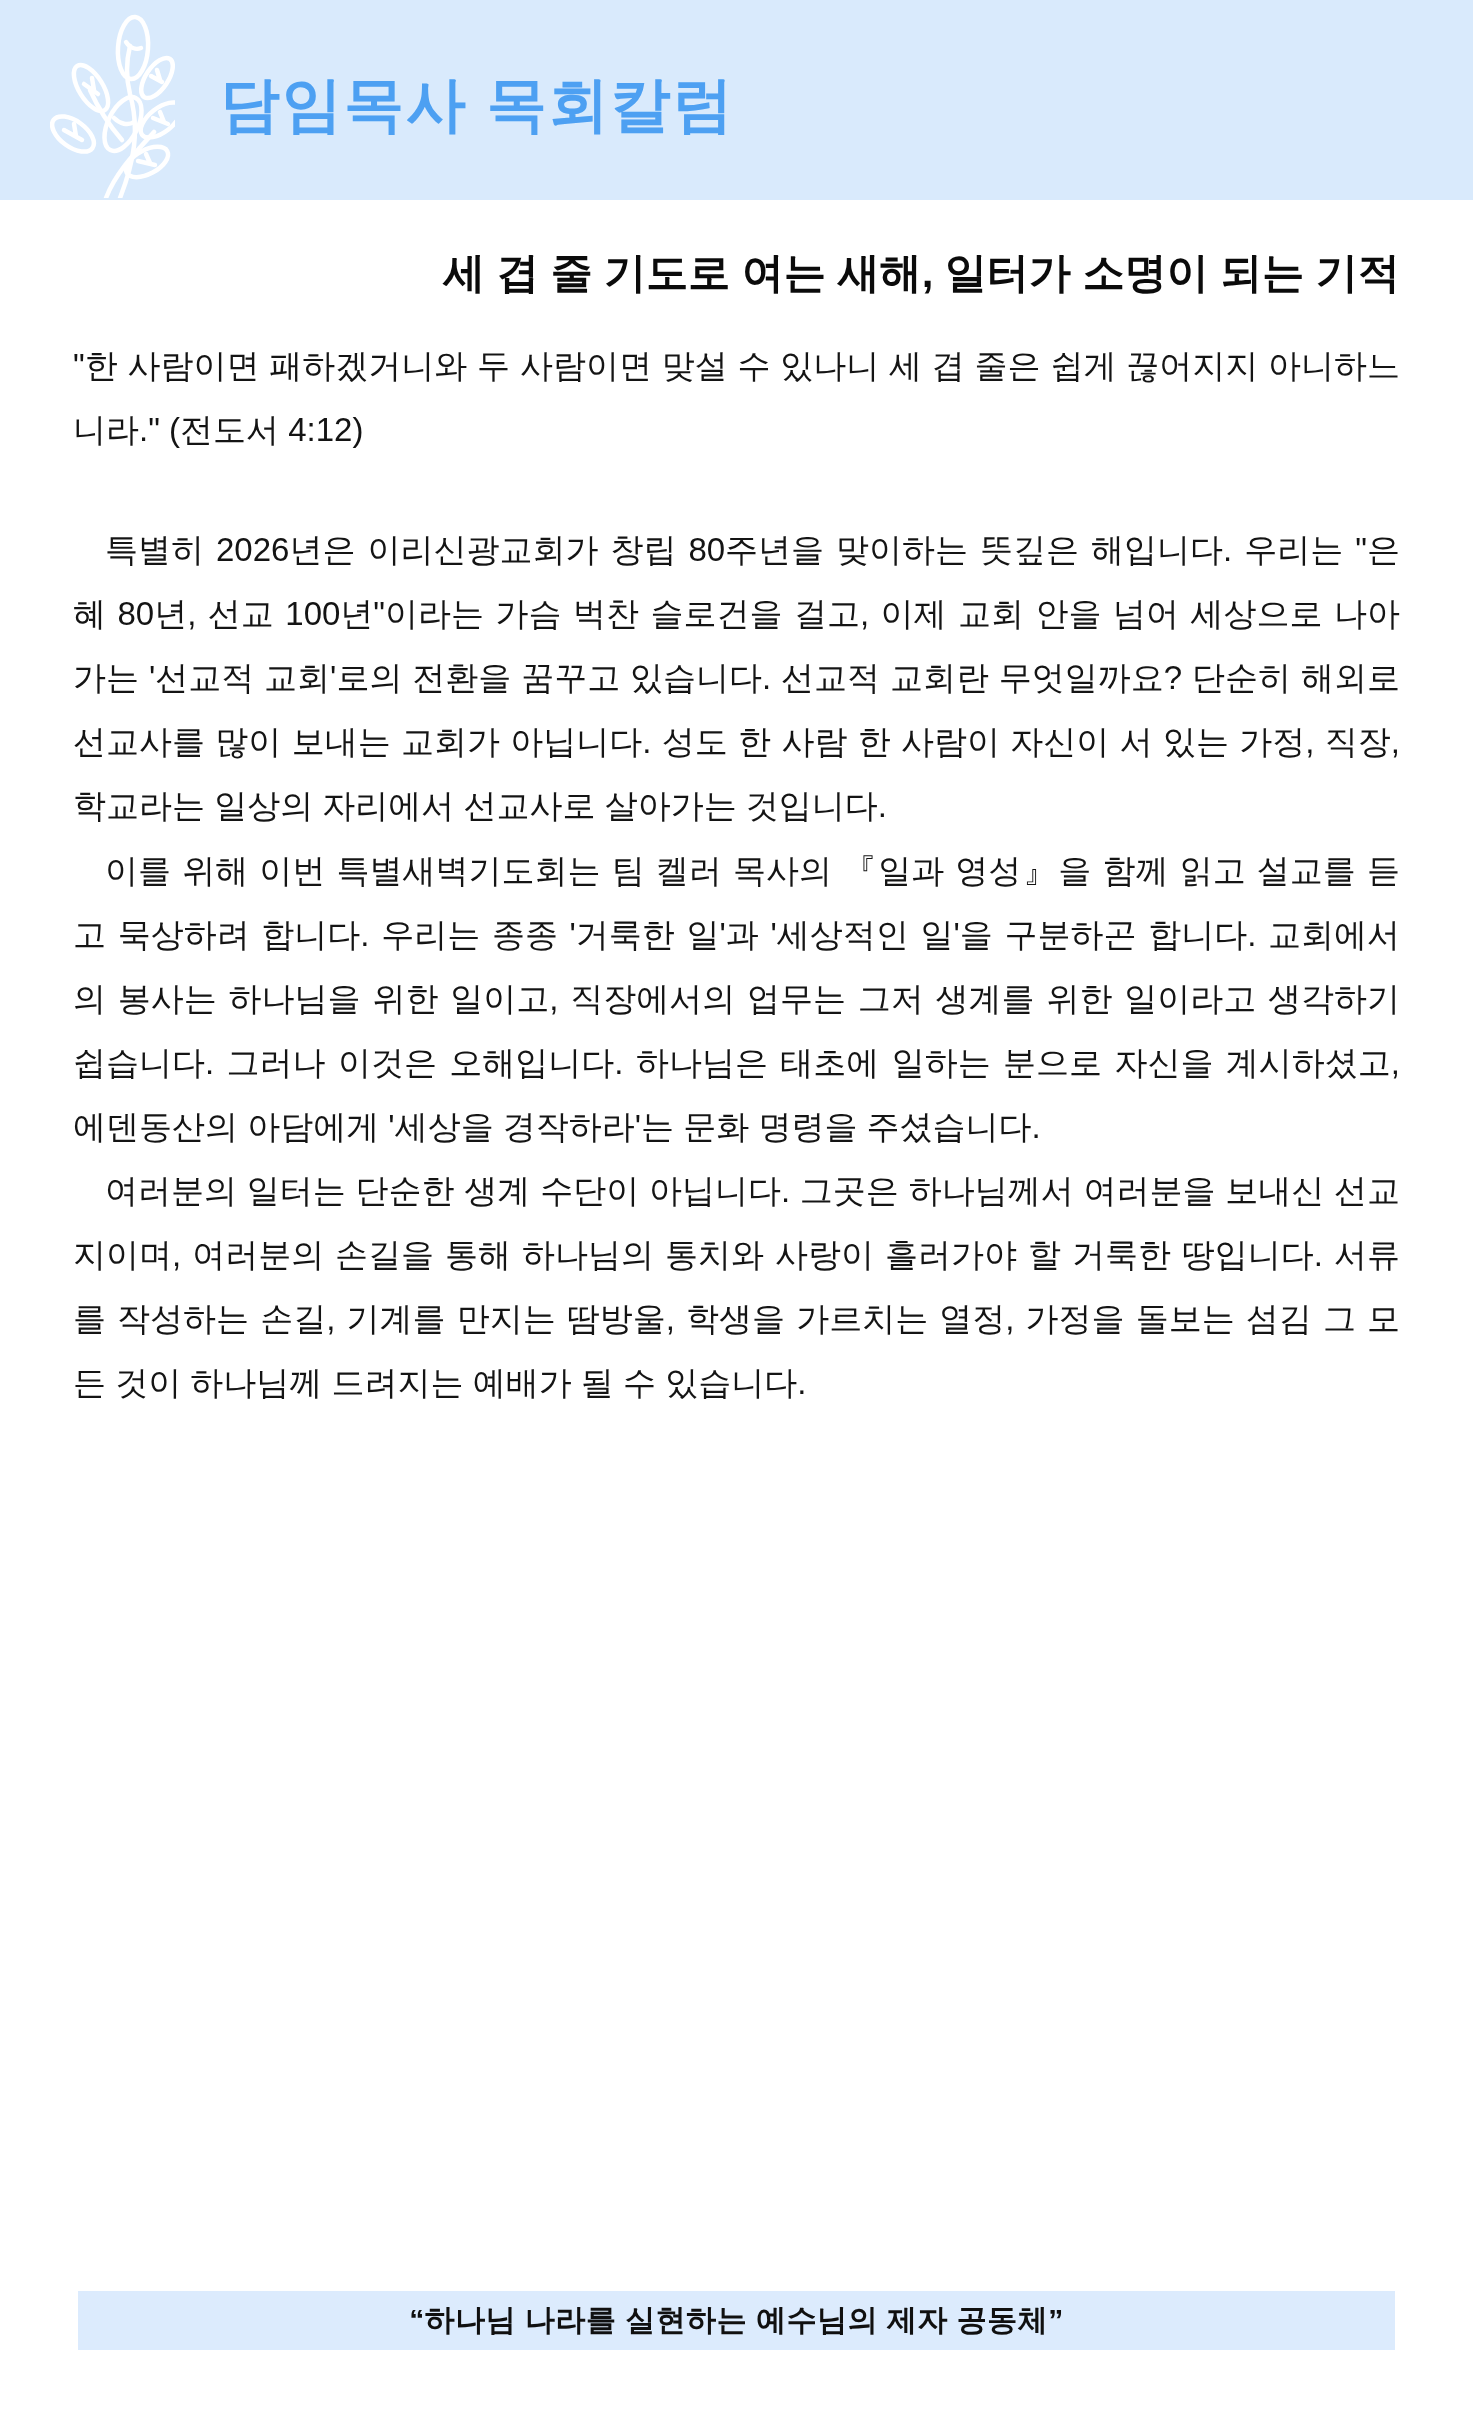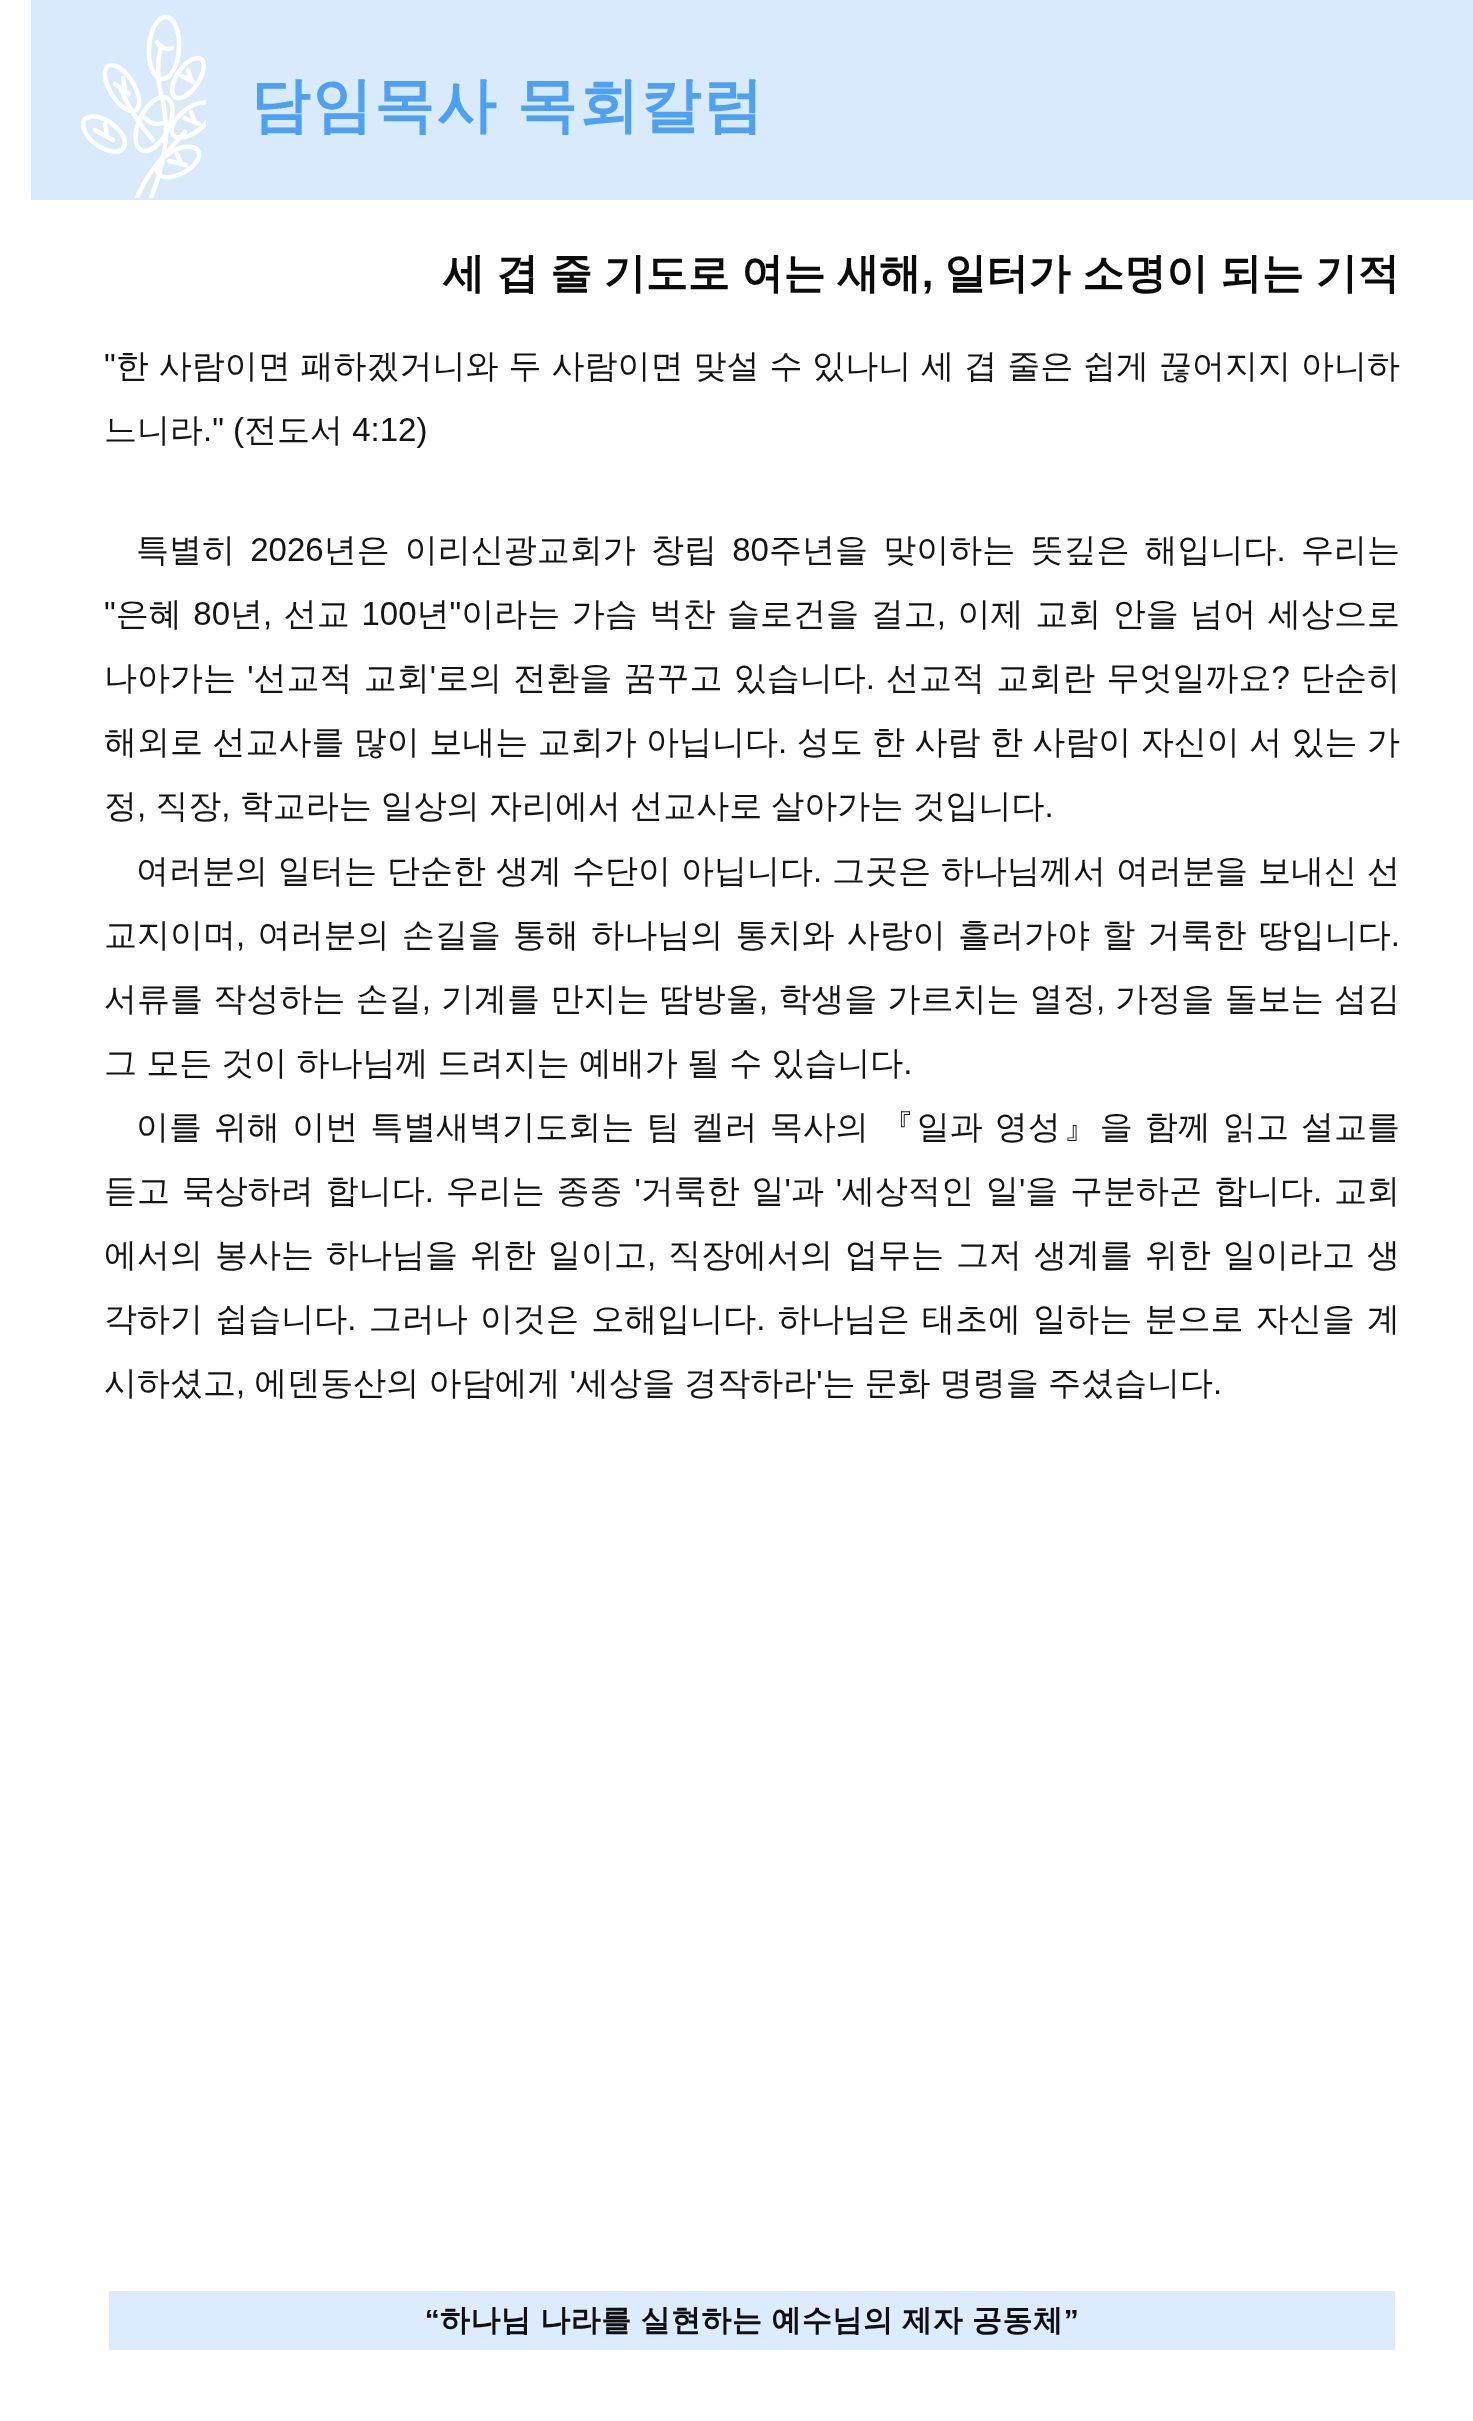--- a/index.html
+++ b/index.html
@@ -8,21 +8,20 @@
 
   .page {
     position: relative;
     width: 1473px;
     height: 2421px;
     margin: 0 auto;
     background: #ffffff;
     display: flex;
     flex-direction: column;
     overflow: hidden;
-    padding-left: 31px;
   }
 
   
   .header {
     flex: 0 0 auto;
     height: 200px;
     background: #d9eafc;
     display: flex;
     align-items: center;
     position: relative;
@@ -134,22 +133,22 @@
     <h1 class="header-title">담임목사 목회칼럼</h1>
   </header>
 
   <main class="content">
     <h2 class="article-title">세 겹 줄 기도로 여는 새해, 일터가 소명이 되는 기적</h2>
 
     <p class="scripture">"한 사람이면 패하겠거니와 두 사람이면 맞설 수 있나니 세 겹 줄은 쉽게 끊어지지 아니하느니라." (전도서 4:12)</p>
 
     <div class="body-text">
       <p>특별히 2026년은 이리신광교회가 창립 80주년을 맞이하는 뜻깊은 해입니다. 우리는 "은혜 80년, 선교 100년"이라는 가슴 벅찬 슬로건을 걸고, 이제 교회 안을 넘어 세상으로 나아가는 '선교적 교회'로의 전환을 꿈꾸고 있습니다. 선교적 교회란 무엇일까요? 단순히 해외로 선교사를 많이 보내는 교회가 아닙니다. 성도 한 사람 한 사람이 자신이 서 있는 가정, 직장, 학교라는 일상의 자리에서 선교사로 살아가는 것입니다.</p>
+      <p>이를 위해 이번 특별새벽기도회는 팀 켈러 목사의 『일과 영성』을 함께 읽고 설교를 듣고 묵상하려 합니다. 우리는 종종 '거룩한 일'과 '세상적인 일'을 구분하곤 합니다. 교회에서의 봉사는 하나님을 위한 일이고, 직장에서의 업무는 그저 생계를 위한 일이라고 생각하기 쉽습니다. 그러나 이것은 오해입니다. 하나님은 태초에 일하는 분으로 자신을 계시하셨고, 에덴동산의 아담에게 '세상을 경작하라'는 문화 명령을 주셨습니다.</p>
       <p>여러분의 일터는 단순한 생계 수단이 아닙니다. 그곳은 하나님께서 여러분을 보내신 선교지이며, 여러분의 손길을 통해 하나님의 통치와 사랑이 흘러가야 할 거룩한 땅입니다. 서류를 작성하는 손길, 기계를 만지는 땀방울, 학생을 가르치는 열정, 가정을 돌보는 섬김 그 모든 것이 하나님께 드려지는 예배가 될 수 있습니다.</p>
-      <p>이를 위해 이번 특별새벽기도회는 팀 켈러 목사의 『일과 영성』을 함께 읽고 설교를 듣고 묵상하려 합니다. 우리는 종종 '거룩한 일'과 '세상적인 일'을 구분하곤 합니다. 교회에서의 봉사는 하나님을 위한 일이고, 직장에서의 업무는 그저 생계를 위한 일이라고 생각하기 쉽습니다. 그러나 이것은 오해입니다. 하나님은 태초에 일하는 분으로 자신을 계시하셨고, 에덴동산의 아담에게 '세상을 경작하라'는 문화 명령을 주셨습니다.</p>
     </div>
   </main>
 
   <div class="footer-wrap">
     <div class="footer-bar">
       <span class="footer-motto">“하나님 나라를 실현하는 예수님의 제자 공동체”</span>
     </div>
   </div>
 
 </div>

